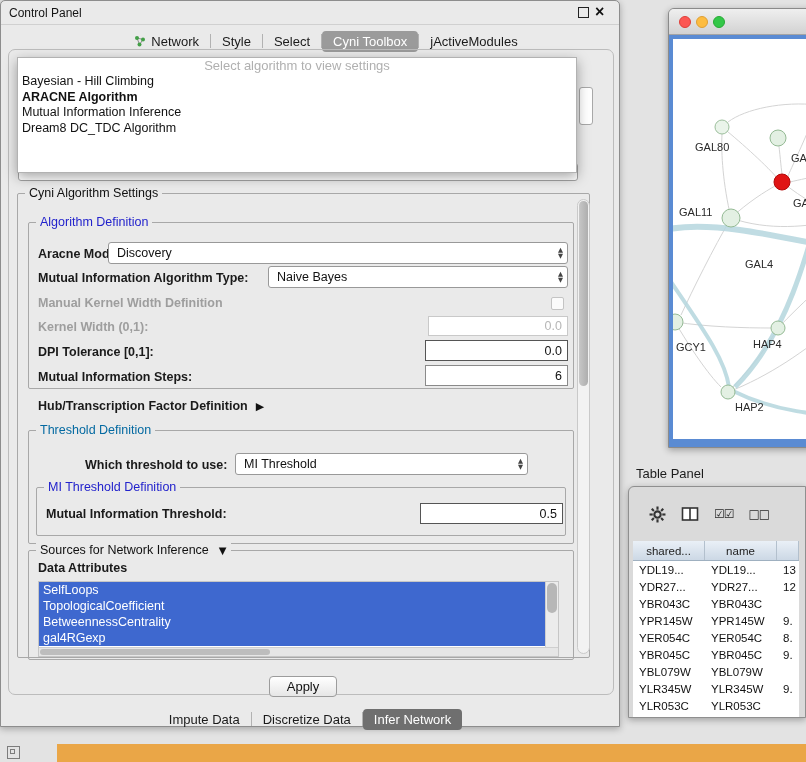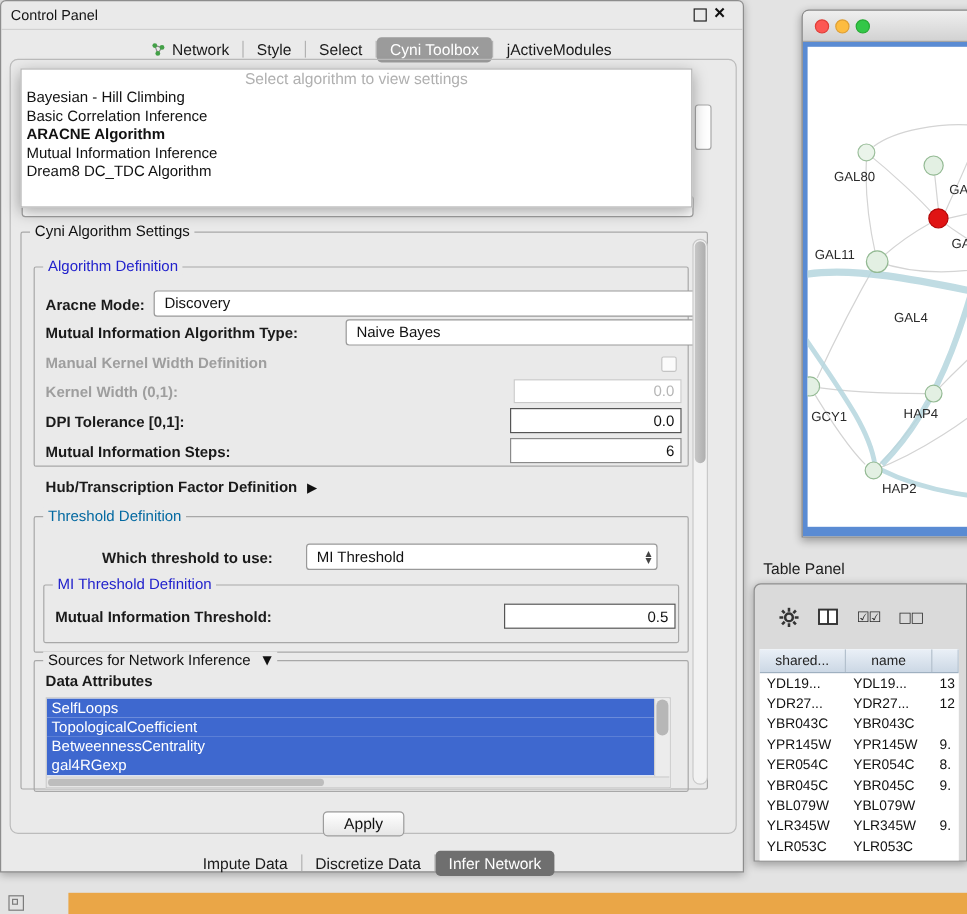--- a/index.html
+++ b/index.html
@@ -40,21 +40,21 @@
 
   
   .group { border:1px solid #a8a8a8; border-radius:2px; }
   .group-title { position:absolute; top:-8px; left:7px; background:#eaeaea; padding:0 4px; font-size:12.5px; color:#111; white-space:nowrap; }
   .t-blue { color:#2222cc; }
   .t-green { color:#0369a1; }
 
   .lbl { font-size:12.5px; font-weight:bold; color:#1a1a1a; white-space:nowrap; }
   .lbl.dis { color:#9e9e9e; }
 
-  .combo { background:#fff; border:1px solid #999; border-radius:3px; font-size:12.5px; display:flex; align-items:center; padding-left:8px;margin-left:20px; }
+  .combo { background:#fff; border:1px solid #999; border-radius:3px; font-size:12.5px; display:flex; align-items:center; padding-left:8px; }
   .combo-arr { position:absolute; right:4px; top:50%; transform:translateY(-50%); display:flex; flex-direction:column; align-items:center; font-size:6.5px; line-height:6px; color:#444; }
 
   .field { background:#fff; border:1px solid #8a8a8a; font-size:12.5px; display:flex; align-items:center; justify-content:flex-end; padding:0 5px; color:#111; }
   .field.dis { border-color:#c9c9c9; color:#b6b6b6; }
 
   .checkbox { width:13px; height:13px; background:#fbfbfb; border:1px solid #c4c4c4; border-radius:2px; }
 
   .attr-list { background:#fff; border:1px solid #c6c6c6; overflow:hidden; }
   .attr-item { height:16px; line-height:16px; padding-left:4px; font-size:12.5px; background:#3e68cf; color:#fff; white-space:nowrap; width:calc(100% - 13px); }
   .vscroll { position:absolute; right:0; top:0; width:13px; background:#ececec; border-left:1px solid #cfcfcf; }
@@ -97,21 +97,21 @@
 </head>
 <body>
 
 <div class="abs win" style="left:0;top:8;width:620px;height:727px;border-radius:5px 5px 0 0;">
 
   <div class="abs cp-title" style="left:8px;top:5px;">Control Panel</div>
   <div class="abs cp-sq" style="left:577px;top:6px;"></div>
   <div class="abs cp-x" style="left:594px;top:4px;">×</div>
   <div class="abs" style="left:0;top:23px;width:618px;height:1px;background:#d0d0d0;"></div>
 
-  <div class="abs tabs-row" style="left:8px;top:28px;width:618px;height:24px;">
+  <div class="abs tabs-row" style="left:16px;top:28px;width:618px;height:24px;">
     <div class="tab">
       <svg width="12" height="12" viewBox="0 0 12 12">
         <line x1="3" y1="3" x2="9" y2="4.5" stroke="#8a8a8a" stroke-width="1"></line>
         <line x1="3" y1="3" x2="5.5" y2="9.5" stroke="#8a8a8a" stroke-width="1"></line>
         <line x1="9" y1="4.5" x2="5.5" y2="9.5" stroke="#8a8a8a" stroke-width="1"></line>
         <circle cx="3" cy="3" r="2" fill="#43a047"></circle>
           <circle cx="9" cy="4.5" r="2" fill="#43a047"></circle>
           <circle cx="5.5" cy="9.5" r="2" fill="#43a047"></circle>
       </svg>
       <span>Network</span>
@@ -139,21 +139,20 @@
   <div class="abs" style="left:578px;top:86px;width:14px;height:38px;background:#fff;border:1px solid #a8a8a8;border-radius:3px;"></div>
 
   <div class="abs sliver-combo" style="left:17px;top:162px;width:560px;height:18px;">
     <span>ARACNE Algorithm</span>
   </div>
 </div>
 
 <div class="abs popup" style="left:17px;top:57px;width:560px;height:116px;">
   <div class="dd-head">Select algorithm to view settings</div>
   <div class="dd-item">Bayesian - Hill Climbing</div>
-  <div class="dd-item">Basic Correlation Inference</div>
   <div class="dd-item bold">ARACNE Algorithm</div>
   <div class="dd-item">Mutual Information Inference</div>
   <div class="dd-item">Dream8 DC_TDC Algorithm</div>
 </div>
 
 <div class="abs group" style="left:17px;top:193px;width:573px;height:465px;">
   <span class="group-title">Cyni Algorithm Settings</span>
 </div>
 
 <div class="abs scrollbar" style="left:577px;top:199px;width:13px;height:455px;">

